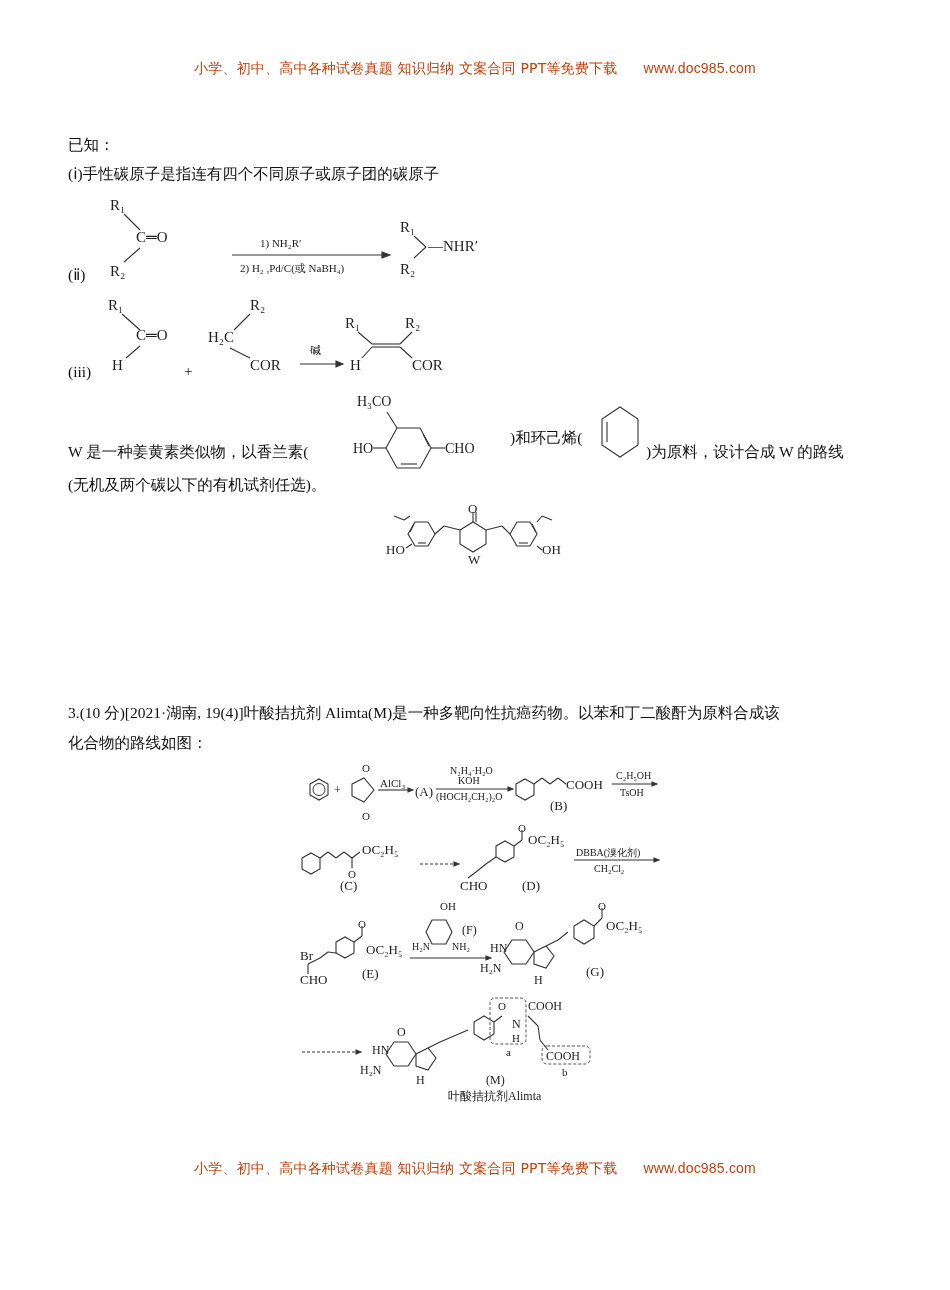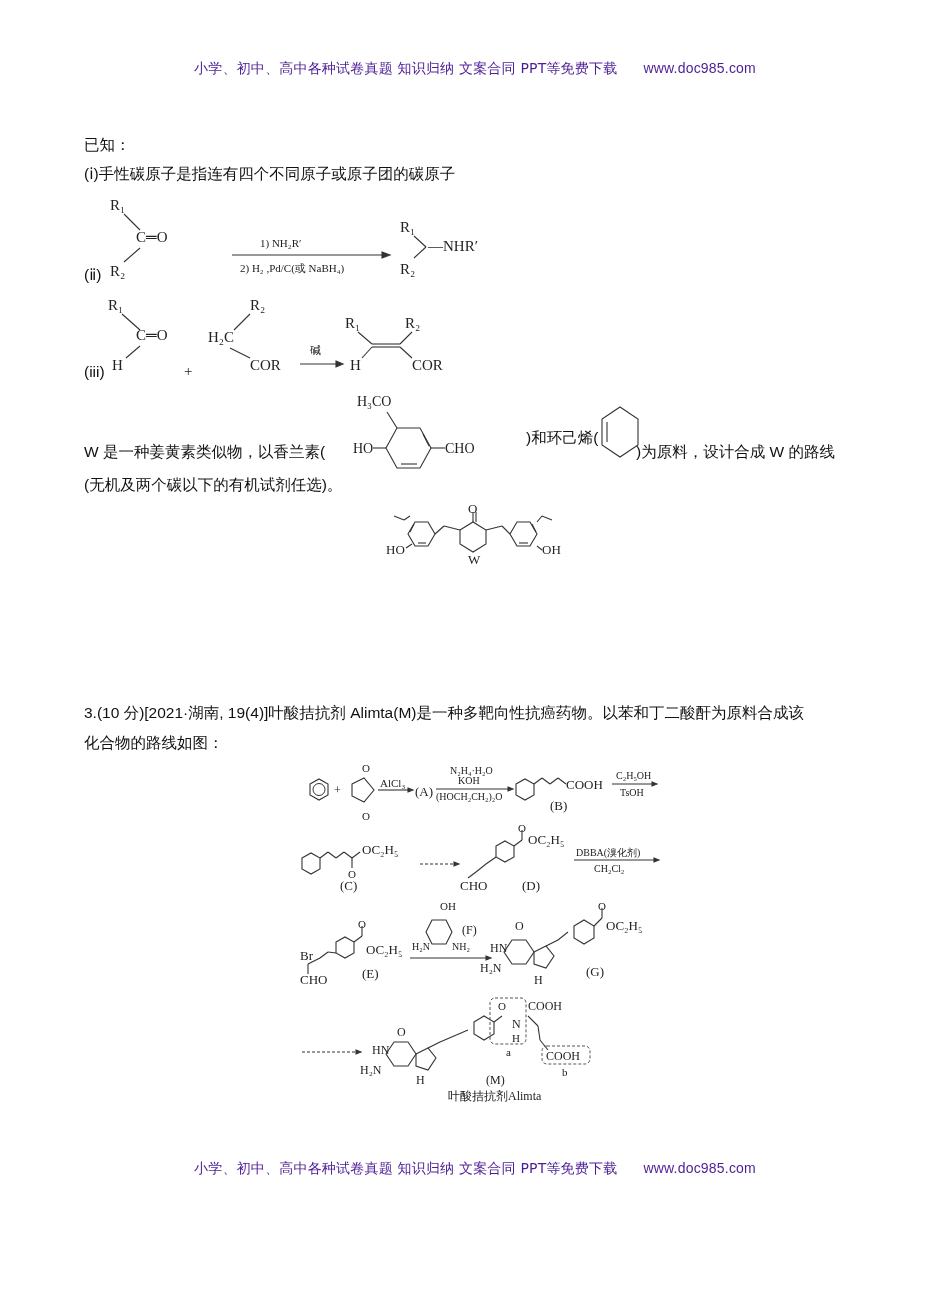--- a/index.html
+++ b/index.html
@@ -1,22 +1,22 @@
 <!DOCTYPE html>
 <html><head>
 <meta charset="utf-8">
 <style>
   html, body { margin:0; padding:0; background:#ffffff; }
   body { width:950px; height:1290px; position:relative; overflow:hidden;
          font-family:"DejaVu Serif","Liberation Serif", serif; color:#111; }
   .hdr { position:absolute; left:0; width:950px; text-align:center; font-size:14px;
-         font-family:"DejaVu Sans","Liberation Sans", sans-serif; color:#4c1d95; letter-spacing:0.2px; }
+         font-family:"DejaVu Sans","Liberation Sans", sans-serif; color:#c2410c; letter-spacing:0.2px; }
   .hdr .url { margin-left:26px; font-family:"Liberation Sans", sans-serif; }
   .txt { position:absolute; font-size:15.5px; line-height:20px; white-space:nowrap;
-         font-family:Liberation Sans, sans-serif;margin-left:16px; }
+         font-family:Liberation Serif, serif; }
   .chem { position:absolute; }
   svg text { font-family:"Liberation Serif","DejaVu Serif", serif; fill:#222; }
   svg line, svg polyline, svg polygon, svg path { stroke:#333; fill:none; stroke-width:1.1; }
 </style>
 </head>
 <body>
 
 <div class="hdr" style="top:60px;">
   <span>小学、初中、高中各种试卷真题  知识归纳  文案合同  PPT等免费下载</span><span class="url">www.doc985.com</span>
 </div>
@@ -80,21 +80,21 @@
   <text x="8" y="63" font-size="14">HO</text>
   <line x1="28" y1="58" x2="41" y2="58"></line>
   <line x1="86" y1="58" x2="100" y2="58"></line>
   <text x="100" y="63" font-size="14">CHO</text>
 </svg>
 <div class="txt" style="left:510px;top:428px;">)和环己烯(</div>
 <svg class="chem" style="left:598px;top:405px;" width="48" height="62">
   <polygon points="22,2 40,14 40,40 22,52 4,40 4,14"></polygon>
   <line x1="9" y1="17" x2="9" y2="37"></line>
 </svg>
-<div class="txt" style="left:620px;top:442px;">)为原料，设计合成 W 的路线</div>
+<div class="txt" style="left:646px;top:442px;">)为原料，设计合成 W 的路线</div>
 <div class="txt" style="left:68px;top:475px;text-align:center;">(无机及两个碳以下的有机试剂任选)。</div>
 
 <svg class="chem" style="left:380px;top:502px;" width="200" height="68">
   <line x1="14" y1="14" x2="24" y2="18"></line>
   <line x1="24" y1="18" x2="30" y2="14"></line>
   <polygon points="35,20 48,20 55,32 48,44 35,44 28,32"></polygon>
   <line x1="30" y1="30" x2="34" y2="22"></line>
   <line x1="38" y1="41" x2="46" y2="41"></line>
   <text x="6" y="52" font-size="13">HO</text>
   <line x1="26" y1="46" x2="32" y2="42"></line>

